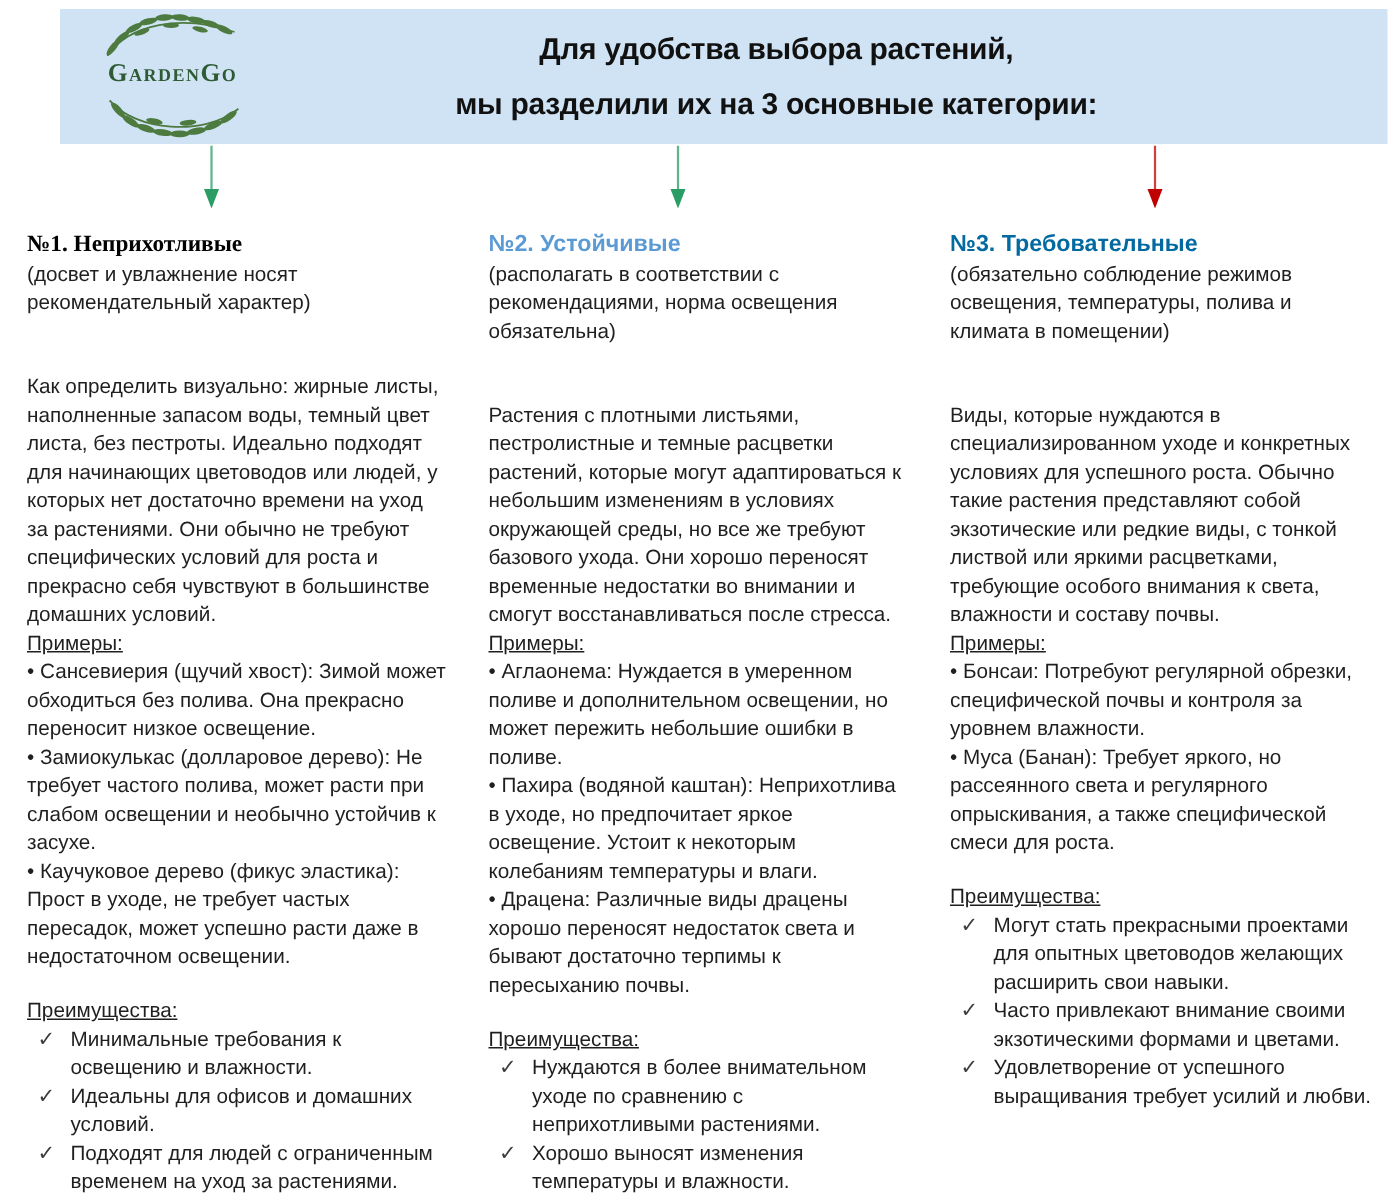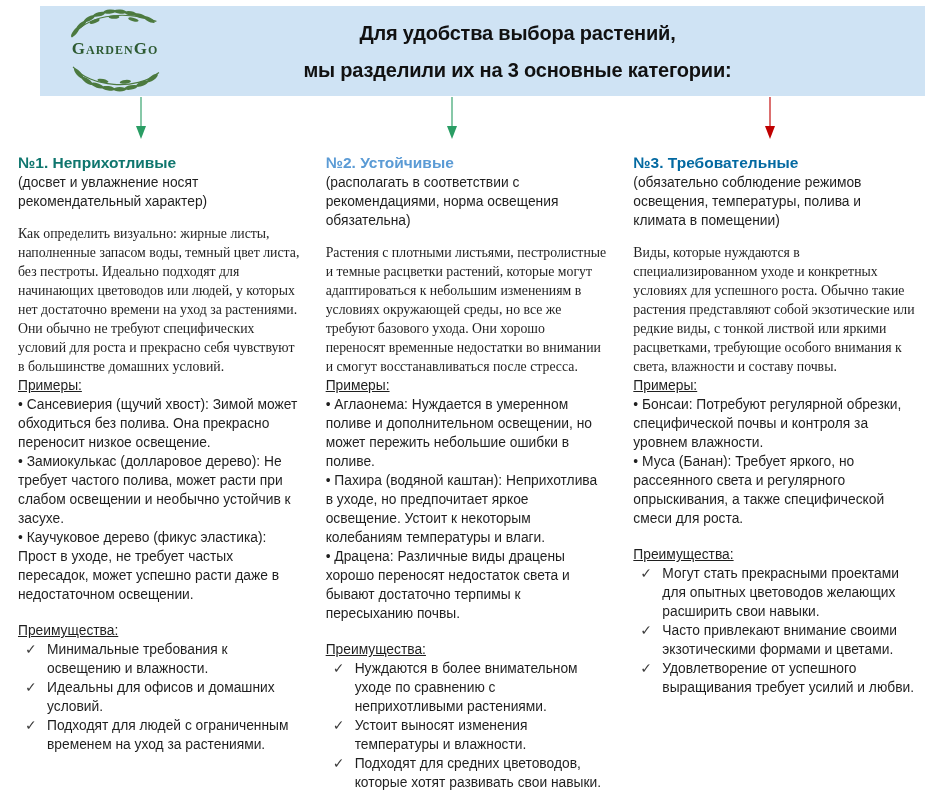--- a/index.html
+++ b/index.html
@@ -64,21 +64,21 @@
     position: absolute;
     left: 18px; right: 18px; top: 153px;
     display: grid;
     grid-template-columns: 1fr 1fr 1fr;
     column-gap: 26px;
     font-size: 13.8px;
     line-height: 19px;
   }
   .cat-heading { font-size: 15.5px; line-height: 20px; font-weight: bold; }
   .cat-subtitle { font-weight: normal; }
-  .cat-desc { margin-top: 13px; font-family: Liberation Serif, serif; }
+  .cat-desc { margin-top: 37px; }
   .sec-label { text-decoration: underline; }
   .sec-label.adv { margin-top: 17px; }
   .example::before { content: "\2022  "; }
   .advantage {
     position: relative;
     padding-left: 29px;
   }
   .advantage .mark {
     position: absolute;
     left: 7px; top: 0;
@@ -142,21 +142,21 @@
     <polygon points="2,29 12,29 7,42" fill="currentColor"></polygon>
   </svg>
   <svg class="arrow arrow-3" viewBox="0 0 14 42" style="color: rgb(192, 0, 0);">
     <line x1="7" y1="0" x2="7" y2="29" stroke="currentColor" stroke-width="1.5" opacity="0.75"></line>
     <polygon points="2,29 12,29 7,42" fill="currentColor"></polygon>
   </svg>
 
   <div class="columns">
 
     <section class="col">
-      <div class="cat-heading" style="color: #0f766e;">№1. Неприхотливые</div>
+      <div class="cat-heading" style="color: #000000; font-family: Liberation Serif, serif;">№1. Неприхотливые</div>
       <div class="cat-subtitle">(досвет и увлажнение носят рекомендательный характер)</div>
       <p class="cat-desc">Как определить визуально: жирные листы, наполненные запасом воды, темный цвет листа, без пестроты. Идеально подходят для начинающих цветоводов или людей, у которых нет достаточно времени на уход за растениями. Они обычно не требуют специфических условий для роста и прекрасно себя чувствуют в большинстве домашних условий.</p>
       <div class="sec-label">Примеры:</div>
       <p class="example">Сансевиерия (щучий хвост): Зимой может обходиться без полива. Она прекрасно переносит низкое освещение.</p>
       <p class="example">Замиокулькас (долларовое дерево): Не требует частого полива, может расти при слабом освещении и необычно устойчив к засухе.</p>
       <p class="example">Каучуковое дерево (фикус эластика): Прост в уходе, не требует частых пересадок, может успешно расти даже в недостаточном освещении.</p>
       <div class="sec-label adv">Преимущества:</div>
       <div class="advantage"><span class="mark">✓</span><span>Минимальные требования к освещению и влажности.</span></div>
       <div class="advantage"><span class="mark">✓</span><span>Идеальны для офисов и домашних условий.</span></div>
       <div class="advantage"><span class="mark">✓</span><span>Подходят для людей с ограниченным временем на уход за растениями.</span></div>
@@ -165,21 +165,21 @@
     <section class="col">
       <div class="cat-heading" style="color: rgb(91, 155, 213);">№2. Устойчивые</div>
       <div class="cat-subtitle">(располагать в соответствии с рекомендациями, норма освещения обязательна)</div>
       <p class="cat-desc">Растения с плотными листьями, пестролистные и темные расцветки растений, которые могут адаптироваться к небольшим изменениям в условиях окружающей среды, но все же требуют базового ухода. Они хорошо переносят временные недостатки во внимании и смогут восстанавливаться после стресса.</p>
       <div class="sec-label">Примеры:</div>
       <p class="example">Аглаонема: Нуждается в умеренном поливе и дополнительном освещении, но может пережить небольшие ошибки в поливе.</p>
       <p class="example">Пахира (водяной каштан): Неприхотлива в уходе, но предпочитает яркое освещение. Устоит к некоторым колебаниям температуры и влаги.</p>
       <p class="example">Драцена: Различные виды драцены хорошо переносят недостаток света и бывают достаточно терпимы к пересыханию почвы.</p>
       <div class="sec-label adv">Преимущества:</div>
       <div class="advantage"><span class="mark">✓</span><span>Нуждаются в более внимательном уходе по сравнению с неприхотливыми растениями.</span></div>
-      <div class="advantage"><span class="mark">✓</span><span>Устоит выносят изменения температуры и влажности.</span></div>
+      <div class="advantage"><span class="mark">✓</span><span>Хорошо выносят изменения температуры и влажности.</span></div>
       <div class="advantage"><span class="mark">✓</span><span>Подходят для средних цветоводов, которые хотят развивать свои навыки.</span></div>
     </section>
 
     <section class="col">
       <div class="cat-heading" style="color: #0369a1;">№3. Требовательные</div>
       <div class="cat-subtitle">(обязательно соблюдение режимов освещения, температуры, полива и климата в помещении)</div>
       <p class="cat-desc">Виды, которые нуждаются в специализированном уходе и конкретных условиях для успешного роста. Обычно такие растения представляют собой экзотические или редкие виды, с тонкой листвой или яркими расцветками, требующие особого внимания к света, влажности и составу почвы.</p>
       <div class="sec-label">Примеры:</div>
       <p class="example">Бонсаи: Потребуют регулярной обрезки, специфической почвы и контроля за уровнем влажности.</p>
       <p class="example">Муса (Банан): Требует яркого, но рассеянного света и регулярного опрыскивания, а также специфической смеси для роста.</p>

